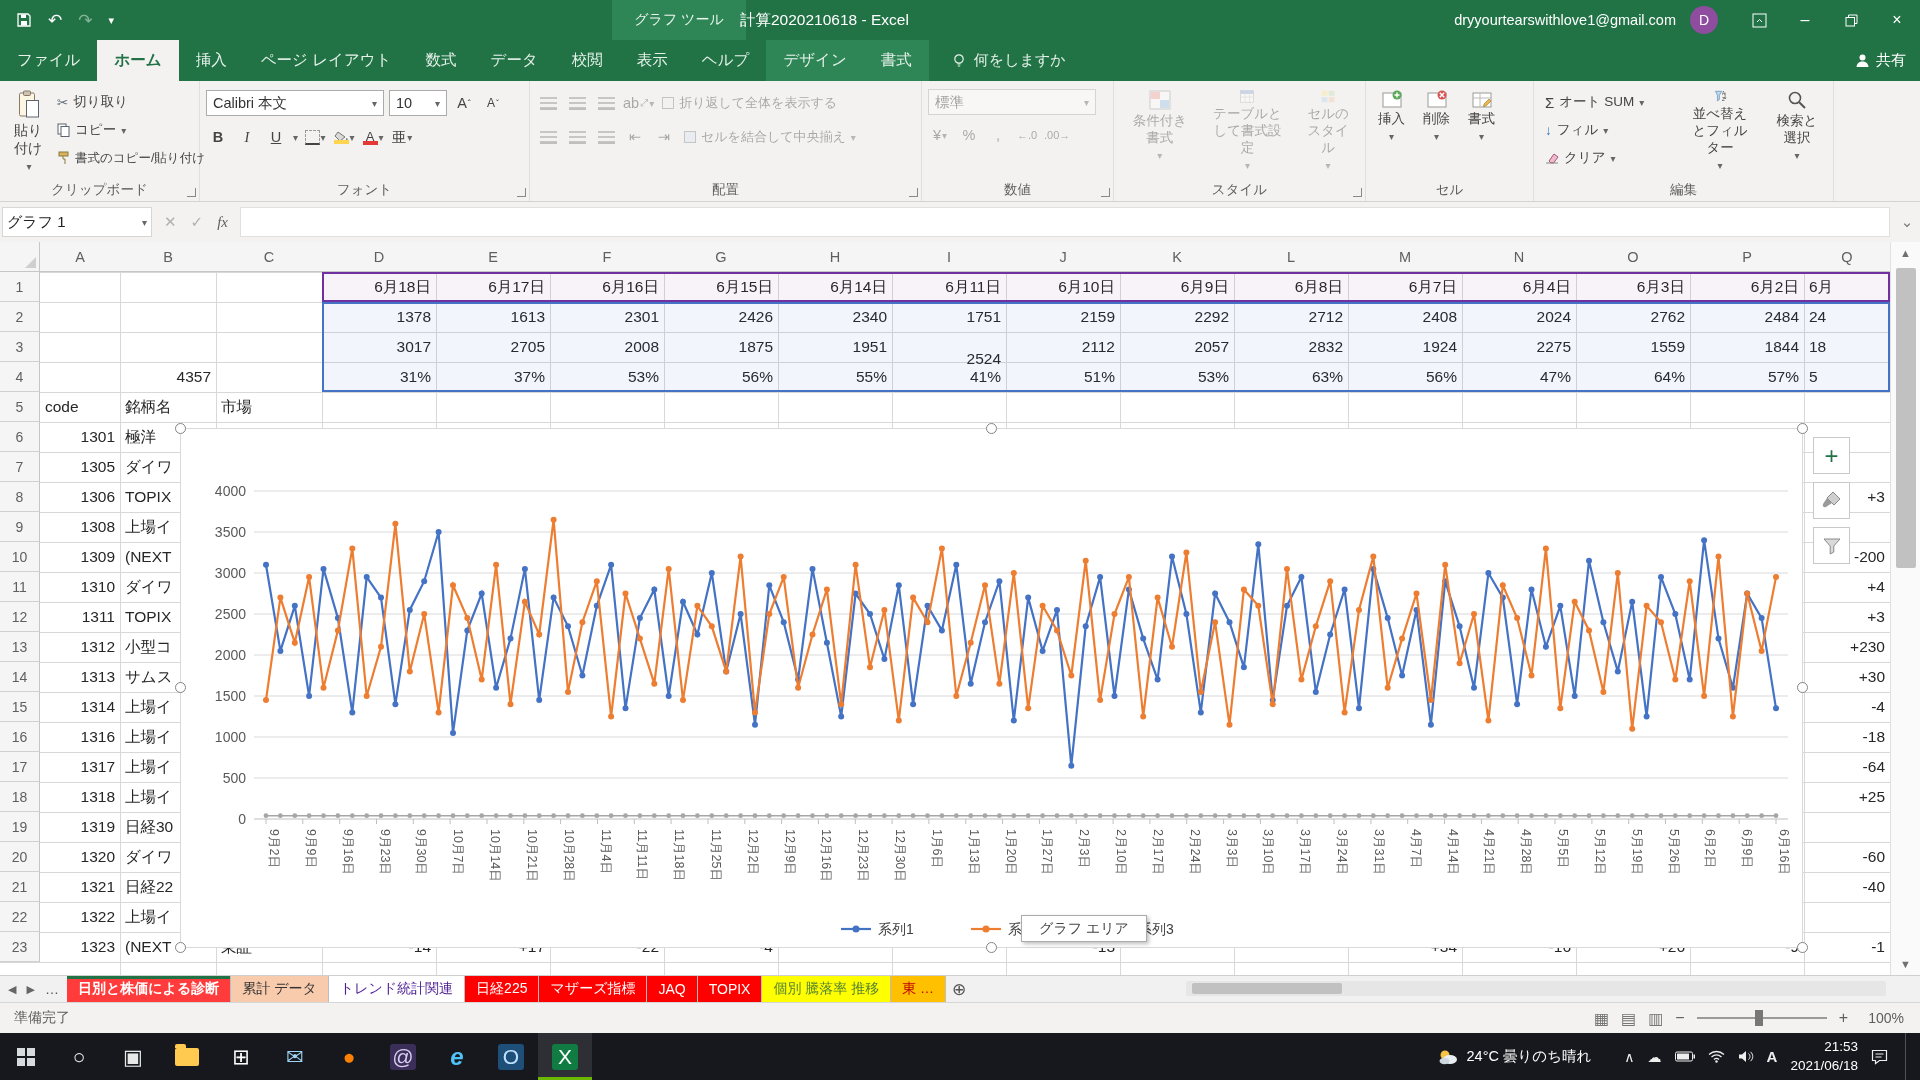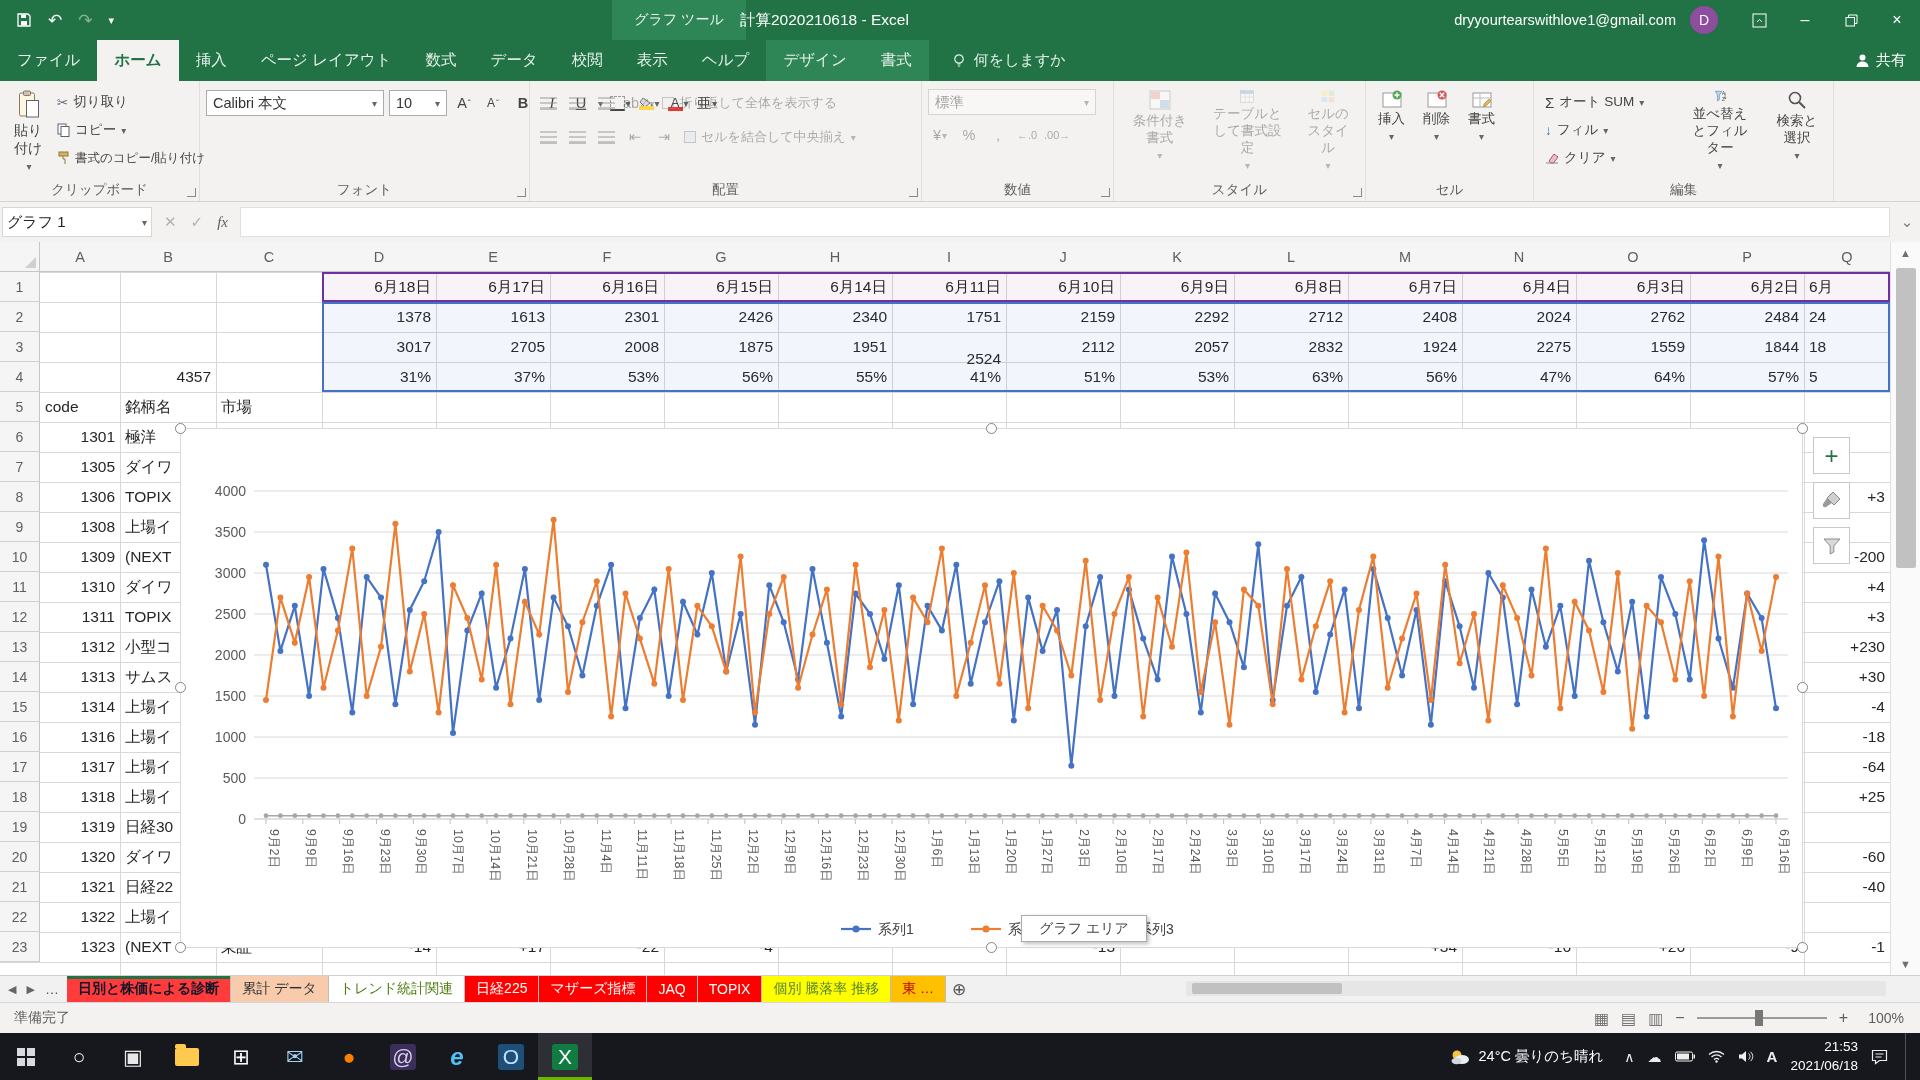--- a/index.html
+++ b/index.html
@@ -106,21 +106,21 @@
 #tsearch{width:400px;background:#fff;display:flex;align-items:center;gap:10px;padding:0 12px;color:#5f5f5f;font-size:15px}
 #task-apps{display:flex;align-items:stretch}
 .tapp{width:54px;display:flex;align-items:center;justify-content:center}
 .tapp.active{background:rgba(255,255,255,.10);box-shadow:inset 0 -3px 0 #6bb700}
 .ticon{width:26px;height:26px;display:flex;align-items:center;justify-content:center;font-size:21px;border-radius:3px}
 .ticon.file-explorer{width:24px;height:18px;background:#ffca4f;border-radius:2px;position:relative}
 .ticon.file-explorer:before{content:"";position:absolute;left:0;top:-4px;width:11px;height:4px;background:#ffca4f;border-radius:2px 2px 0 0}
 .ticon.edge{font-style:italic;font-weight:bold;font-size:24px}
 .tray{position:absolute;right:0;top:0;height:47px;display:flex;align-items:center;gap:13px;padding-right:10px}
 .trico{color:#eee;font-size:14px;display:flex;align-items:center}
-#weather{display:flex;align-items:center;gap:8px;font-size:14.5px;margin-right:8px}
+#weather{display:flex;align-items:center;gap:8px;font-size:14.5px;margin-right:20px}
 #clock{text-align:right;font-size:13.5px;line-height:1.35}
 #showdesk{width:5px;height:47px;border-left:1px solid rgba(255,255,255,.25);margin-left:4px}
 
 svg{display:block}
 </style>
 </head>
 <body>
 
 <div id="screen">
 
@@ -222,21 +222,21 @@
               </svg>
             <span style="font-size:12.5px">書式のコピー/貼り付け</span>
           </div>
         </div>
       </div>
       <div class="rgfoot"><span>クリップボード</span></div>
       <span class="dlg"></span>
     </div>
 
     <div class="rgroup" style="width:330px">
-      <div class="rgbody" style="flex-direction:row;gap:6px;padding-top:4px">
+      <div class="rgbody" style="flex-direction:column;gap:6px;padding-top:4px">
         <div class="rrow">
           <div class="combo" style="width:178px">
               <span>Calibri 本文</span>
               <span class="dd">▾</span>
             </div>
           <div class="combo" style="width:58px">
               <span>10</span>
               <span class="dd">▾</span>
             </div>
           <span class="iconbtn">A<sup style="font-size:9px">ˆ</sup></span>
@@ -1135,23 +1135,23 @@
     <div class="varrow" style="bottom:0">▼</div>
   </div>
 
   <div id="tabsbar">
     <div class="snav">
       <span>◀</span>
       <span>▶</span>
       <span style="font-size:14px;color:#555">…</span>
     </div>
     <div id="sheet-tabs" style="display:flex">
-        <div class="stab active" style="background: rgb(255, 59, 59); color: #0f172a;">日別と株価による診断</div>
+        <div class="stab active" style="background: rgb(255, 59, 59); color: #ffffff;">日別と株価による診断</div>
         <div class="stab" style="background: rgb(248, 203, 173); color: rgb(51, 51, 51);">累計 データ</div>
-        <div class="stab" style="background: rgb(255, 255, 255); color: #4d7c0f;">トレンド統計関連</div>
+        <div class="stab" style="background: rgb(255, 255, 255); color: #4c1d95;">トレンド統計関連</div>
         <div class="stab" style="background: rgb(255, 0, 0); color: rgb(255, 255, 255);">日経225</div>
         <div class="stab" style="background: rgb(255, 0, 0); color: rgb(255, 255, 255);">マザーズ指標</div>
         <div class="stab" style="background: rgb(255, 0, 0); color: rgb(255, 255, 255);">JAQ</div>
         <div class="stab" style="background: rgb(255, 0, 0); color: rgb(255, 255, 255);">TOPIX</div>
         <div class="stab" style="background: rgb(255, 255, 0); color: rgb(83, 129, 53);">個別 騰落率 推移</div>
         <div class="stab" style="background: rgb(255, 192, 0); color: rgb(192, 0, 0);">東 …</div>
       </div>
     <div id="addsheet">⊕</div>
   </div>
   <div id="hscroll">

